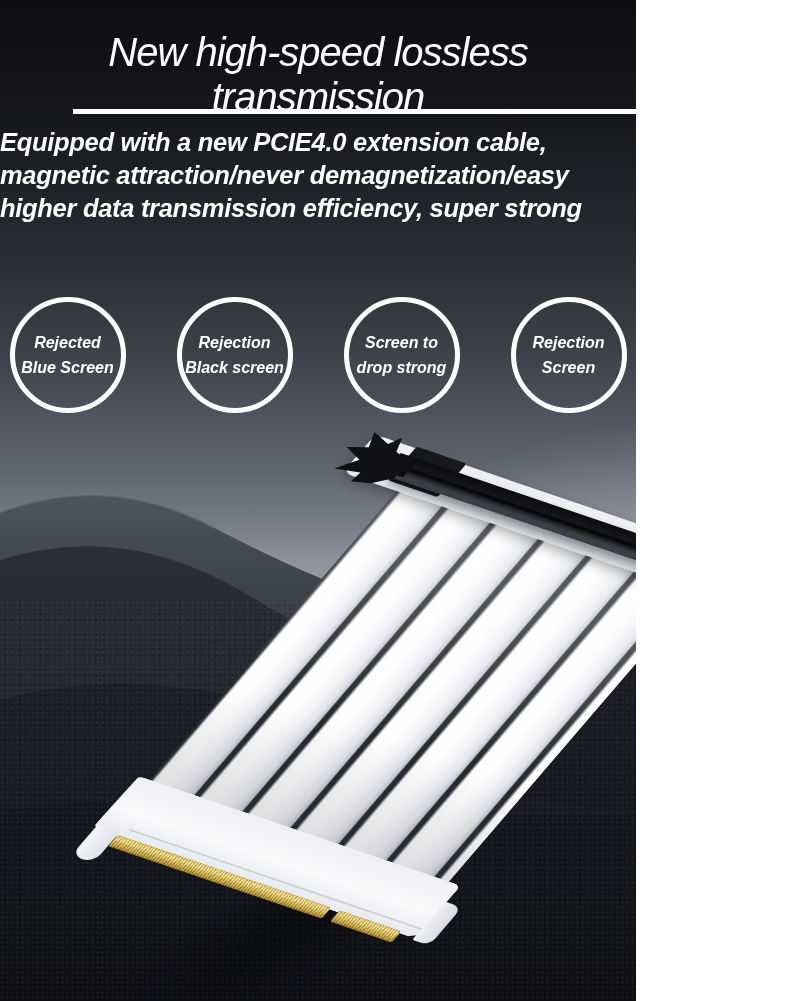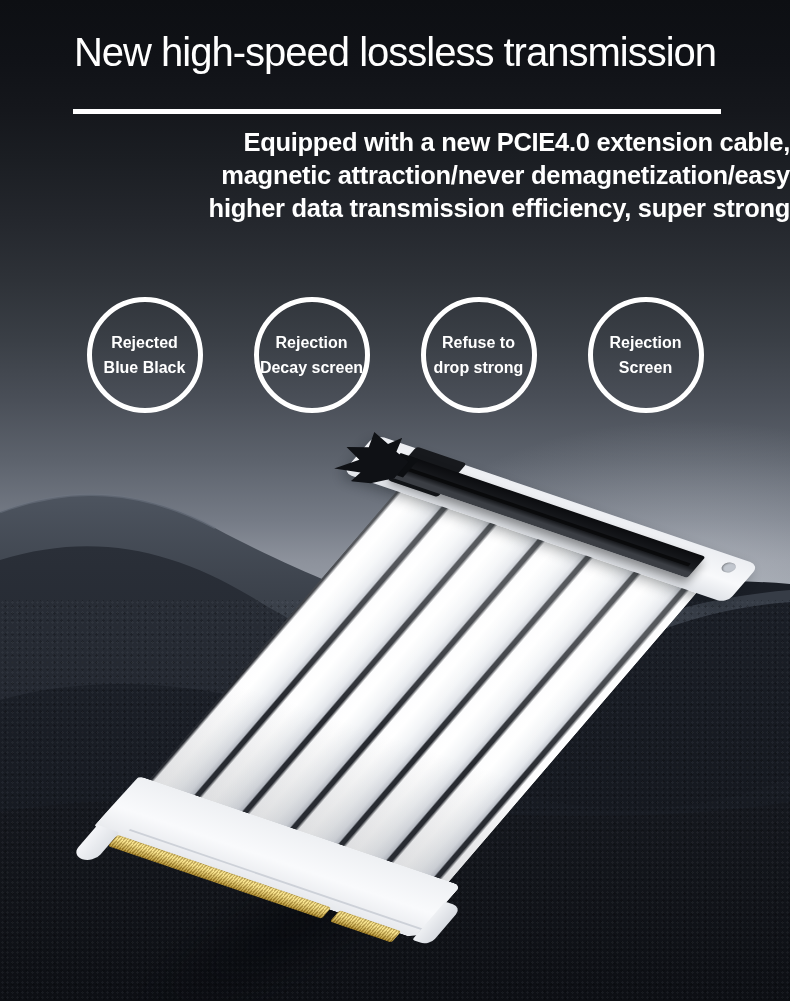--- a/index.html
+++ b/index.html
@@ -1,22 +1,23 @@
 <!DOCTYPE html>
 <html><head>
 <meta charset="utf-8">
 <style>
   html,body{margin:0;padding:0;}
   #app{
-    position:relative; width:790px; height:1001px; overflow:hidden;
+    position:relative; width:636px; height:1001px; overflow:hidden;
     font-family:"Liberation Sans", sans-serif; color:#fff;
     background:linear-gradient(180deg,
       #0d0f13 0%, #101217 6%, #15171c 11%, #1b1e23 16%, #24272d 22%,
       #2e3238 28%, #3a3f46 34%, #4a4f58 40%, #5d636d 46%, #757b86 52%,
       #8d929c 56%, #9aa0a9 60%, #9aa0a9 100%);
+    font-style:italic;
   }
   .abs{position:absolute;}
 
   
   .sky-glow{left:400px; top:420px; width:580px; height:300px;
     background:radial-gradient(closest-side, rgba(228,232,238,0.32), rgba(228,232,238,0));}
 
   
   svg.dunes{left:0; top:0; width:790px; height:1001px;}
 
@@ -76,21 +77,21 @@
     box-shadow:-6px 2px 9px rgba(8,10,14,0.45);}
   .slot-groove{position:absolute; left:12px; top:8px; width:4px; height:284px; background:#000; opacity:0.6;}
   .latch{position:absolute; left:452px; top:-46px; width:62px; height:58px; background:#0f1115;
     clip-path:polygon(30% 100%, 8% 74%, 0% 45%, 20% 48%, 12% 8%, 40% 32%, 54% 0%, 66% 30%, 94% 20%, 82% 52%, 100% 64%, 74% 72%, 64% 100%);}
   .latch-stem{position:absolute; left:474px; top:0px; width:24px; height:18px; background:#0c0e11;}
 
   
   .title{left:0; right:0; top:30px; text-align:center;
     font-size:40px; font-weight:400; letter-spacing:-1px;}
   .divider{left:73px; top:109px; width:648px; height:5px; background:#ffffff;}
-  .desc{left:0; right:0; top:126px; text-align:right;
+  .desc{left:0; right:0; top:126px; text-align:left;
     font-size:25.5px; font-weight:700; line-height:33px; letter-spacing:-0.3px;}
   .features{left:0; right:0; top:297px; display:flex; justify-content:center; gap:51px;}
   .circle{width:106px; height:106px; border:5px solid #fff; border-radius:50%;
     display:flex; flex-direction:column; align-items:center; justify-content:center;
     font-size:16px; font-weight:700; line-height:25px; white-space:nowrap; overflow:visible;}
 </style>
 </head>
 <body>
 
 <div id="app">
@@ -157,28 +158,28 @@
 
   <div class="abs desc">
     <div>Equipped with a new PCIE4.0 extension cable,</div>
     <div>magnetic attraction/never demagnetization/easy</div>
     <div>higher data transmission efficiency, super strong</div>
   </div>
 
   <div class="abs features">
     <div class="circle">
       <span>Rejected</span>
-      <span>Blue Black</span>
+      <span>Blue Screen</span>
     </div>
     <div class="circle">
       <span>Rejection</span>
-      <span>Decay screen</span>
+      <span>Black screen</span>
     </div>
     <div class="circle">
-      <span>Refuse to</span>
+      <span>Screen to</span>
       <span>drop strong</span>
     </div>
     <div class="circle">
       <span>Rejection</span>
       <span>Screen</span>
     </div>
   </div>
 
 </div>
 

